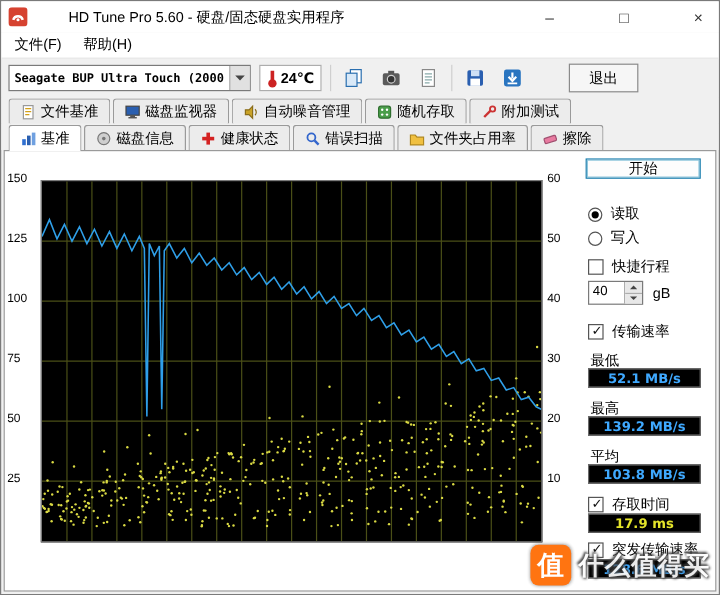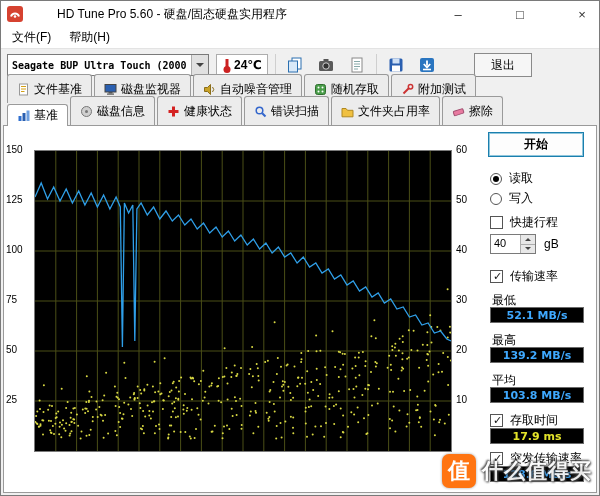--- a/index.html
+++ b/index.html
@@ -21,32 +21,32 @@
   .drive-select { width:202px; height:22px; background:#fff; border:1px solid #7a7a7a; display:flex; align-items:center; }
   .drive-select .drive-text { flex:1; padding:0 4px; font-family:"DejaVu Sans Mono","Liberation Mono",monospace; font-size:10px; font-weight:bold; white-space:nowrap; overflow:hidden; }
   .dd-arrow { width:17px; height:20px; background:#e1e1e1; border-left:1px solid #adadad; display:flex; align-items:center; justify-content:center; }
   .dd-arrow::after { content:""; border:4px solid transparent; border-top-color:#444; margin-top:4px; }
   .temp-box { height:22px; min-width:52px; border:1px solid #adadad; background:#fff; display:flex; align-items:center; padding:0 5px; gap:2px; font-weight:bold; }
   .tool-btn { width:24px; height:24px; display:flex; align-items:center; justify-content:center; border:1px solid transparent; }
   .sep { width:1px; height:22px; background:#cfcfcf; }
   .exit-btn { height:24px; margin-left:28px; border:1px solid #8a8a8a; background:#f6f6f6; padding:0 16px; display:flex; align-items:center; }
   
   .tabs-row { display:flex; align-items:flex-end; gap:2px; padding-left:6px; height:22px; background:#f0f0f0; }
-  .tab { display:flex; align-items:center; gap:4px; padding:0 9px; height:29px; border:1px solid #9a9a9a; border-bottom:none; border-radius:3px 3px 0 0; background:#ececec; white-space:nowrap; }
+  .tab { display:flex; align-items:center; gap:4px; padding:0 9px; height:21px; border:1px solid #9a9a9a; border-bottom:none; border-radius:3px 3px 0 0; background:#ececec; white-space:nowrap; }
   .tab.active { background:#fff; height:22px; position:relative; z-index:3; margin-bottom:-1px; }
   
   .content { position:absolute; top:124px; left:2px; right:2px; bottom:2px; background:#fff; border:1px solid #9a9a9a; z-index:2; }
   .tick { position:absolute; font-size:10px; color:#000; }
   .tick.left { left:2px; width:26px; text-align:left; }
   .tick.right { left:452px; width:24px; text-align:left; }
   .axis-unit { position:absolute; font-size:10px; color:#000;margin-top:12px; }
   .plot { position:absolute; left:30px; top:24px; width:418px; height:302px; background:#000; border:1px solid #7a7a7a; }
   
-  .start-btn { position:absolute; left:484px; top:6px; width:96px; height:25px; background:#fdfdfd;
-    border:1px solid #1b7fae; box-shadow:inset 0 0 0 1px #8fc6dc; display:flex; align-items:center; justify-content:center;font-weight:bold; }
+  .start-btn { position:absolute; left:484px; top:6px; width:96px; height:17px; background:#fdfdfd;
+    border:1px solid #1b7fae; box-shadow:inset 0 0 0 1px #8fc6dc; display:flex; align-items:center; justify-content:center; }
   .ctl-row { position:absolute; left:486px; display:flex; align-items:center; gap:7px; white-space:nowrap; }
   .radio { width:12px; height:12px; border:1px solid #555; border-radius:50%; background:#fff; position:relative; flex:0 0 auto; }
   .radio.selected::after { content:""; position:absolute; left:2px; top:2px; width:6px; height:6px; border-radius:50%; background:#000; }
   .checkbox { width:13px; height:13px; border:1px solid #555; background:#fff; position:relative; flex:0 0 auto; font-size:11px; line-height:11px; text-align:center; }
   .checkbox.checked::after { content:"✓"; position:absolute; left:0; top:0; width:13px; height:13px; color:#111; }
   .val-box { position:absolute; left:486px; width:94px; height:16px; background:#000; border:1px solid #6a6a6a;
     display:flex; align-items:center; justify-content:center; font-size:11px; font-weight:bold;
     font-family:"DejaVu Sans",sans-serif; }
   .static-label { position:absolute; left:488px; }
   .spin-wrap { position:absolute; left:486px; top:108px; display:flex; align-items:center; gap:8px; }

